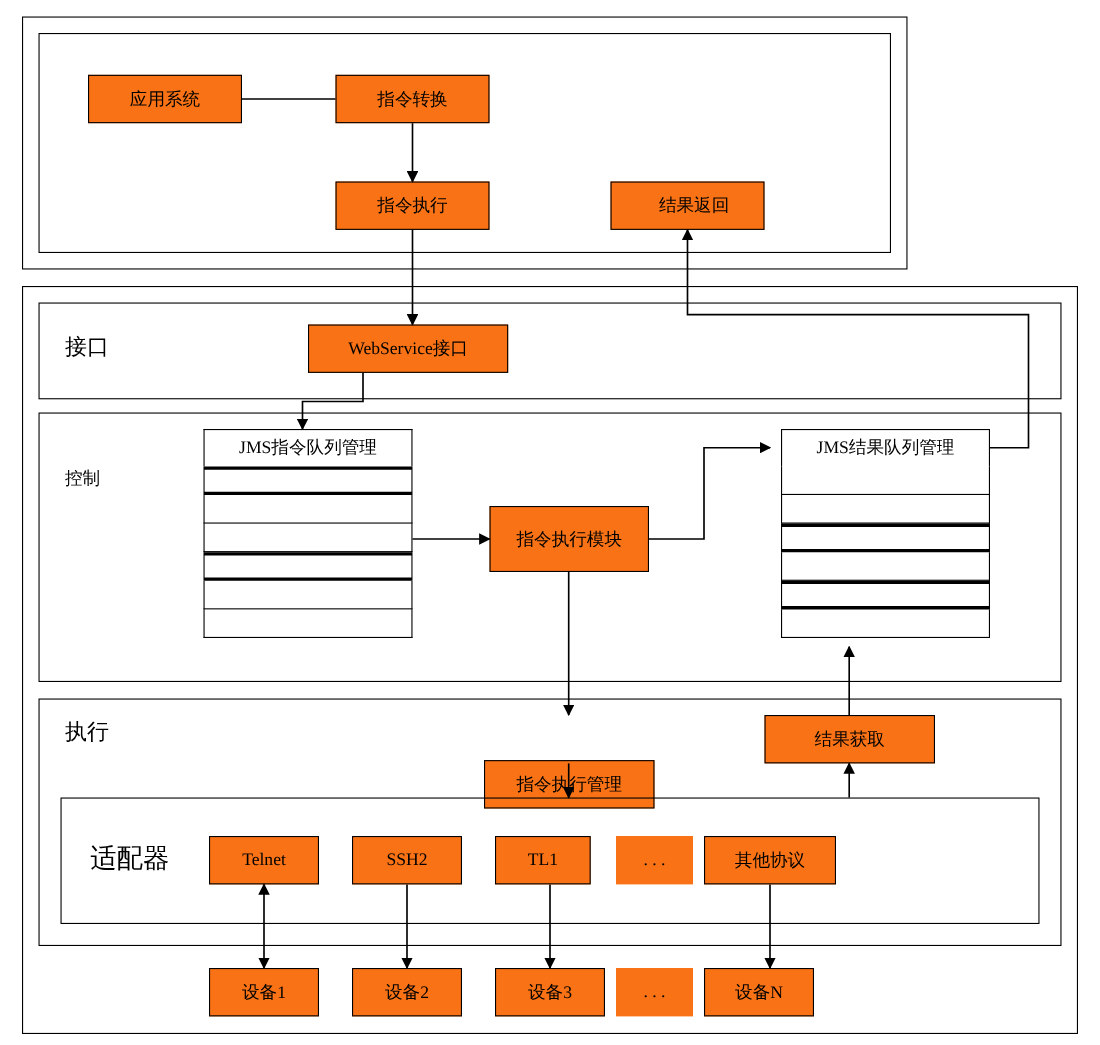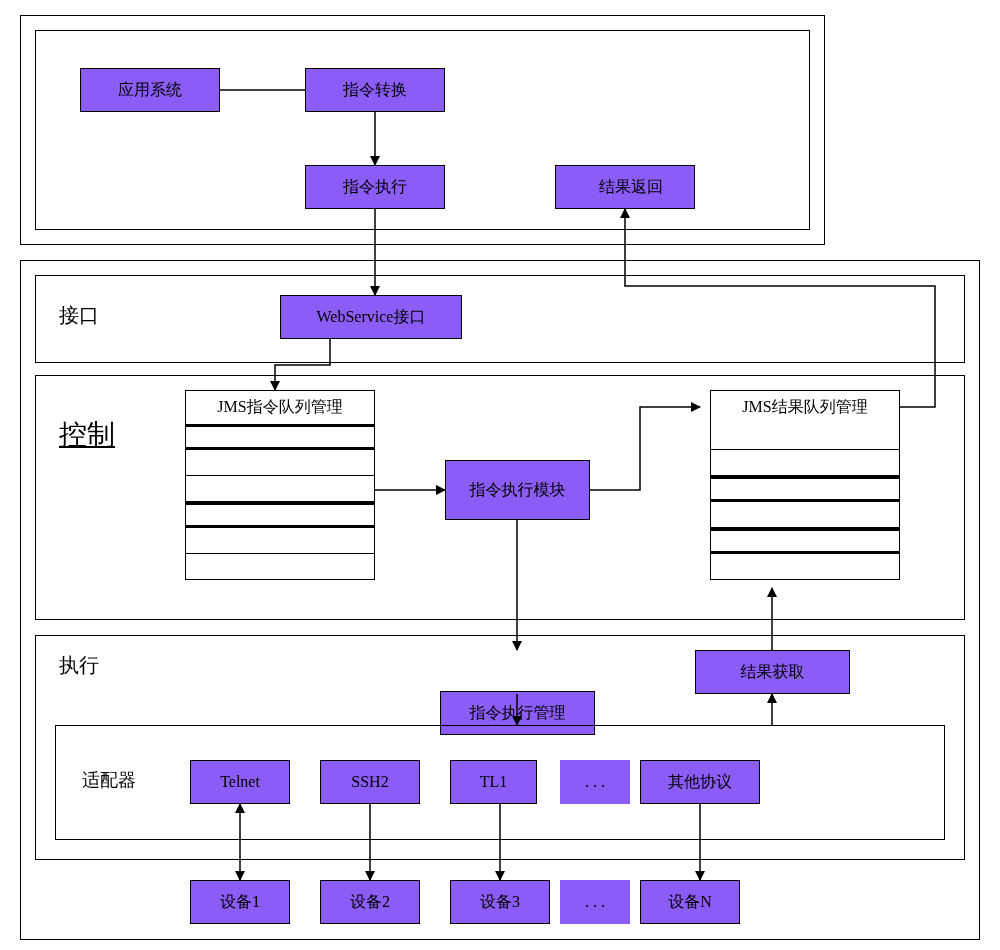--- a/index.html
+++ b/index.html
@@ -16,21 +16,21 @@
     width: 1000px;
     height: 950px;
   }
   .box {
     position: absolute;
     border: 1.5px solid #000;
     display: flex;
     align-items: center;
     justify-content: center;
     text-align: center;
-    background: #8b5cf6;
+    background: #f97316;
   }
   .frame {
     position: absolute;
     border: 1.5px solid #000;
     background: transparent;
   }
   .label-left {
     justify-content: flex-start;
     padding-left: 14px;
     border: none;
@@ -91,21 +91,21 @@
 
   <div class="frame" style="left:35px; top:275px; width:930px; height:88px;"></div>
   <div class="box label-left" style="left:45px; top:300px; width:120px; height:30px; font-size:20px;">
     <span>接口</span>
   </div>
   <div class="box" style="left:280px; top:295px; width:182px; height:44px;">
     <span>WebService接口</span>
   </div>
 
   <div class="frame" style="left:35px; top:375px; width:930px; height:245px;"></div>
-  <div class="box label-left" style="left:45px; top:420px; width:120px; height:30px; font-size:28px;text-decoration:underline;">
+  <div class="box label-left" style="left:45px; top:420px; width:120px; height:30px; font-size:16px;">
     <span>控制</span>
   </div>
 
   <div class="queue-stack" style="left:175px; top:390px; width:200px;">
     <div class="qs-title">
       <span>JMS指令队列管理</span>
     </div>
     <div class="qs-row bold"></div>
     <div class="qs-row"></div>
     <div class="qs-row"></div>
@@ -135,21 +135,21 @@
     <span>执行</span>
   </div>
   <div class="box" style="left:440px; top:650px; width:155px; height:44px;margin-top:41px;">
     <span>指令执行管理</span>
   </div>
   <div class="box" style="left:695px; top:650px; width:155px; height:44px;">
     <span>结果获取</span>
   </div>
 
   <div class="frame" style="left:55px; top:725px; width:890px; height:115px;"></div>
-  <div class="box label-left" style="left:68px; top:765px; width:100px; height:30px; font-size:18px;">
+  <div class="box label-left" style="left:68px; top:765px; width:100px; height:30px; font-size:24px;">
     <span>适配器</span>
   </div>
   <div class="box" style="left:190px; top:760px; width:100px; height:44px;">
     <span>Telnet</span>
   </div>
   <div class="box" style="left:320px; top:760px; width:100px; height:44px;">
     <span>SSH2</span>
   </div>
   <div class="box" style="left:450px; top:760px; width:87px; height:44px;">
     <span>TL1</span>

